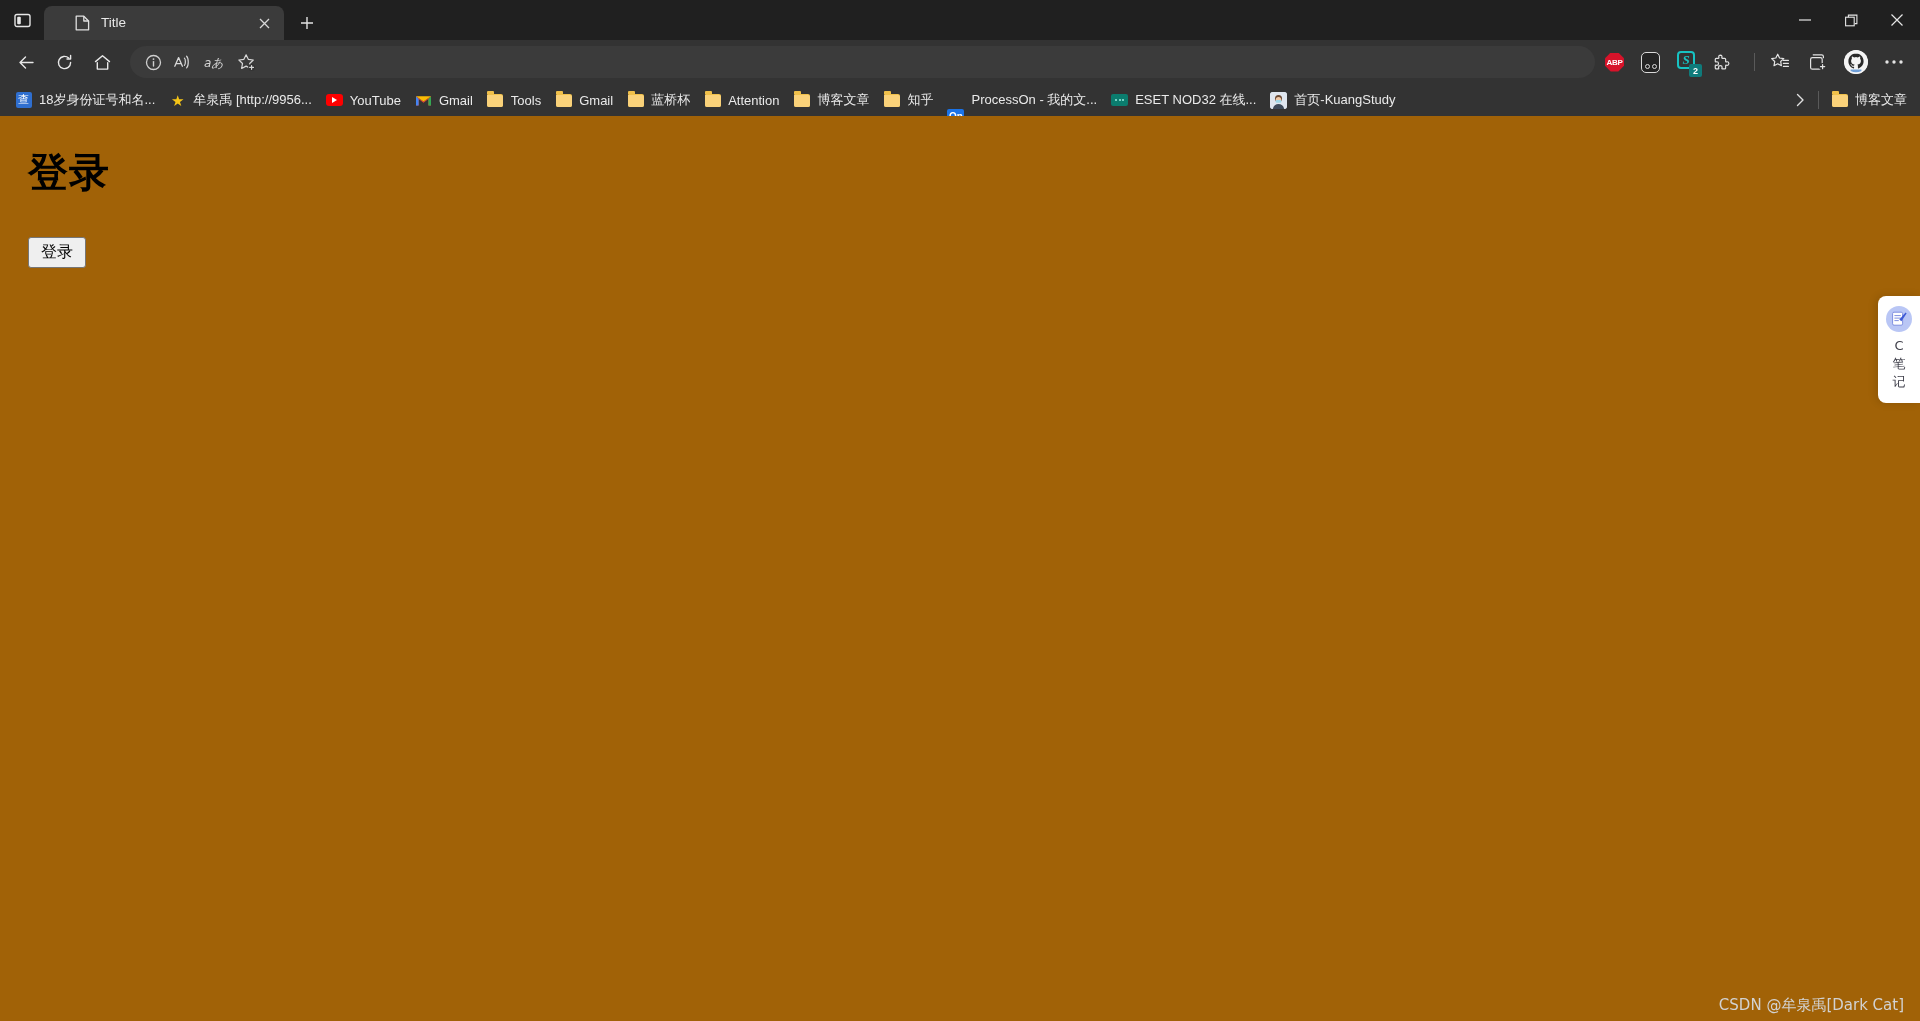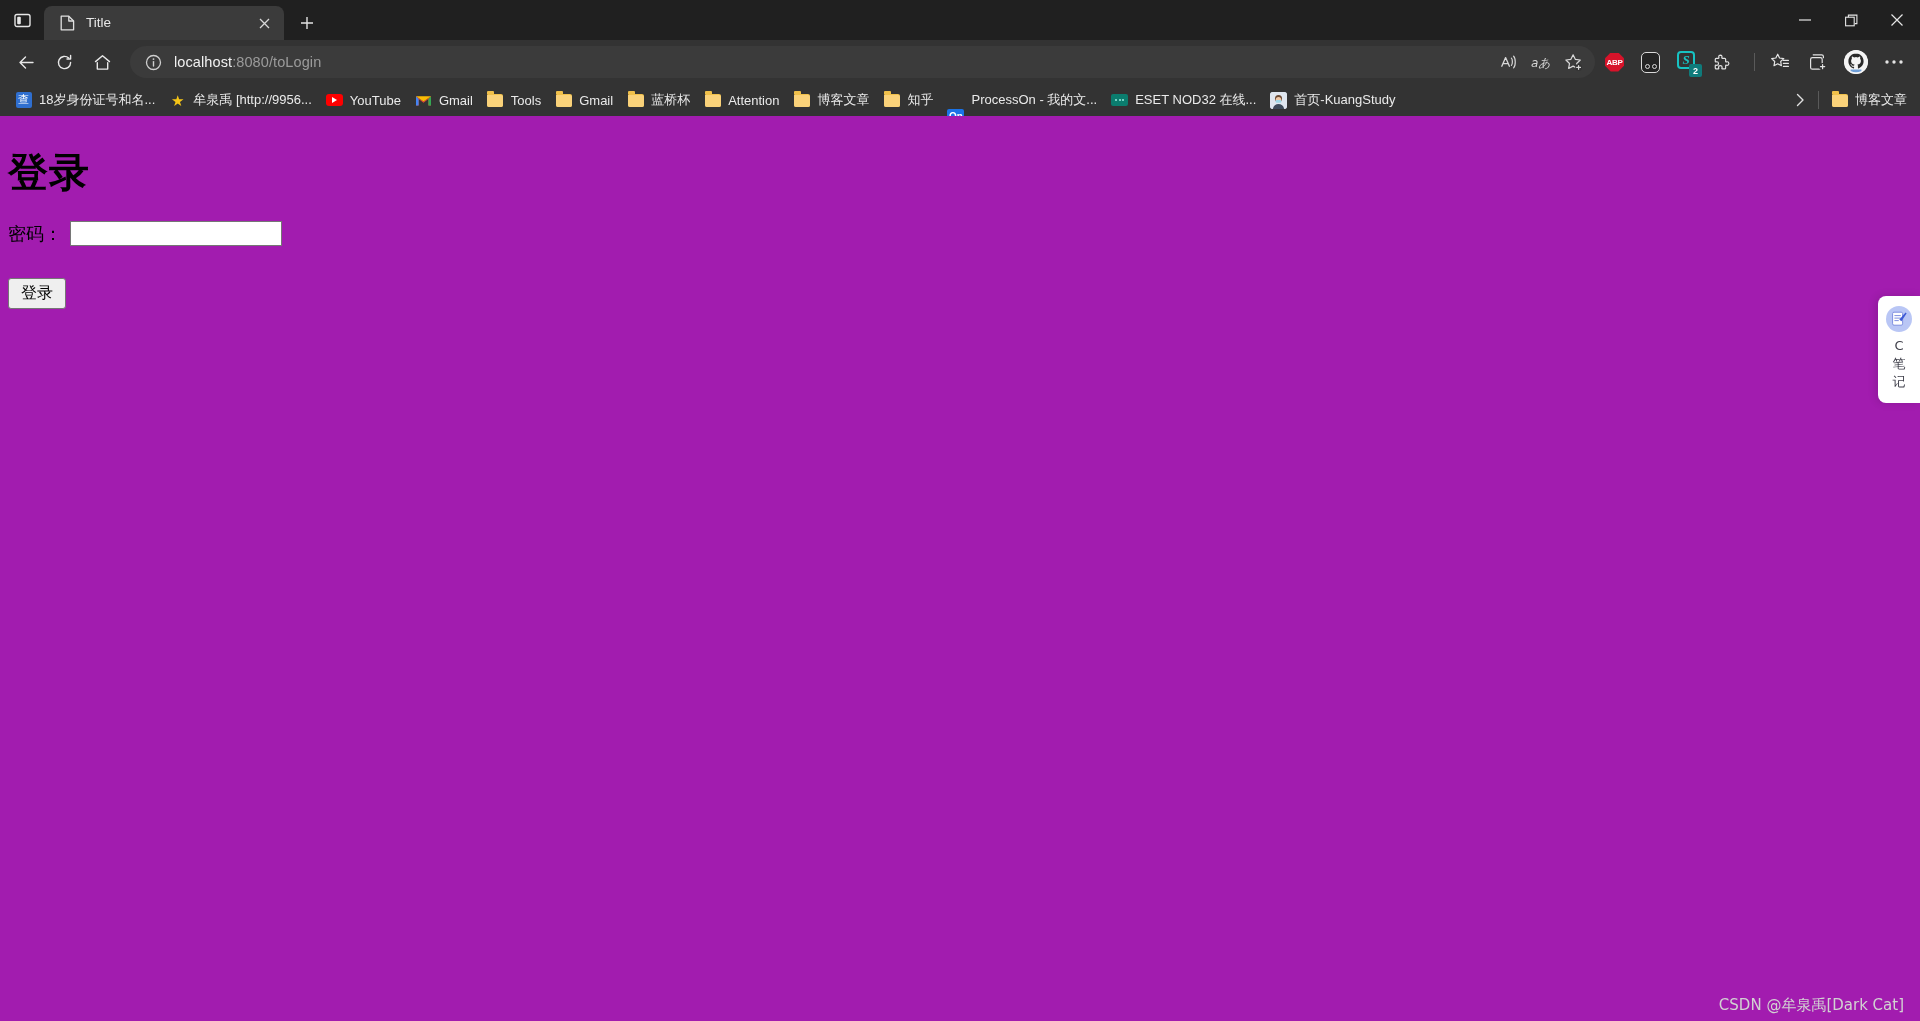--- a/index.html
+++ b/index.html
@@ -31,21 +31,21 @@
     display: flex; align-items: center; justify-content: center;
     cursor: pointer;
   }
   .tab-search-btn svg { display:block; }
   .tab {
     height: 34px;
     min-width: 240px; max-width: 260px;
     background: #3b3b3b;
     border-radius: 8px 8px 0 0;
     display: flex; align-items: center;
-    padding: 0 8px 0 14px;
+    padding: 0 8px 0 29px;
     margin-bottom: 0;
     position: relative;
     cursor: pointer;
   }
   .tab-favicon {
     width: 18px; height: 18px;
     display:flex; align-items:center; justify-content:center;
     margin-right: 10px;
     flex: 0 0 auto;
   }
@@ -258,23 +258,24 @@
   }
   .fav-eset i { width: 2px; height: 2px; background: #9beee2; border-radius: 50%; display:block; }
   .fav-ks {
     width: 17px; height: 17px; border-radius: 3px; overflow: hidden;
     background: #cfd8e3; position: relative;
   }
 
   
   .viewport {
     flex: 1 1 auto;
-    background: #a21caf;
+    background: #a16207;
     position: relative;
     overflow: hidden;
+    padding-left: 20px;
   }
   .page {
     padding: 8px;
     font-family: "Liberation Serif", "DejaVu Serif", serif;
   }
   .page h1 {
     font-size: 40px;
     font-weight: bold;
     margin: 21px 0 21px 0;
     color: #000;
@@ -429,23 +430,20 @@
     </div>
 
     <div class="omnibox">
       <span class="omni-info">
         <svg width="17" height="17" viewBox="0 0 17 17" fill="none">
           <circle cx="8.5" cy="8.5" r="7" stroke="#cfcfcf" stroke-width="1.3"></circle>
           <path d="M8.5 7.6v4.4" stroke="#cfcfcf" stroke-width="1.4" stroke-linecap="round"></path>
           <circle cx="8.5" cy="5.1" r="0.95" fill="#cfcfcf"></circle>
         </svg>
       </span>
-      <span class="omni-url" title="Search or enter web address">
-        <span class="host">localhost</span><span>:8080/toLogin</span>
-      </span>
       <span class="omni-right">
         <span class="omni-ibtn" title="Read aloud">
           <svg width="18" height="18" viewBox="0 0 18 18" fill="none">
             <path d="M1.8 13.2L5.6 4.6l3.8 8.6M3.2 10.6h4.8" stroke="#d8d8d8" stroke-width="1.3" stroke-linecap="round" stroke-linejoin="round"></path>
             <path d="M11.4 5.1c1.3 1.1 1.3 6.1 0 7.3M13.6 3.2c2.2 1.9 2.2 9.8 0 11.7" stroke="#d8d8d8" stroke-width="1.2" stroke-linecap="round"></path>
           </svg>
         </span>
         <span class="omni-ibtn" title="Translate">
           <svg width="20" height="16" viewBox="0 0 20 16">
               <text x="0" y="12.5" font-family="DejaVu Sans, sans-serif" font-size="12" fill="#d8d8d8">aあ</text>
@@ -638,24 +636,20 @@
       </div>
     </div>
   </div>
 
   <div class="viewport">
     <div class="page">
 
       <h1>登录</h1>
 
 
-      <div class="form-row">
-        <label>密码：</label>
-        <input type="password" value="" placeholder="" style="">
-      </div>
 
       <button class="login-btn">登录</button>
     </div>
 
     <div class="side-widget">
       <span class="sw-icon">
         <svg width="20" height="20" viewBox="0 0 20 20">
           <rect x="3.6" y="3.2" width="10" height="13" rx="1.4" fill="#ffffff" stroke="#7e8fe0" stroke-width="1"></rect>
           <path d="M5.8 6.6h5.6M5.8 9.1h5.6M5.8 11.6h3.6" stroke="#7e8fe0" stroke-width="1" stroke-linecap="round"></path>
           <path d="M16.6 3.4l-6.3 7.1 2.1 1.7 5.2-7.6z" fill="#3f5bd6"></path>

